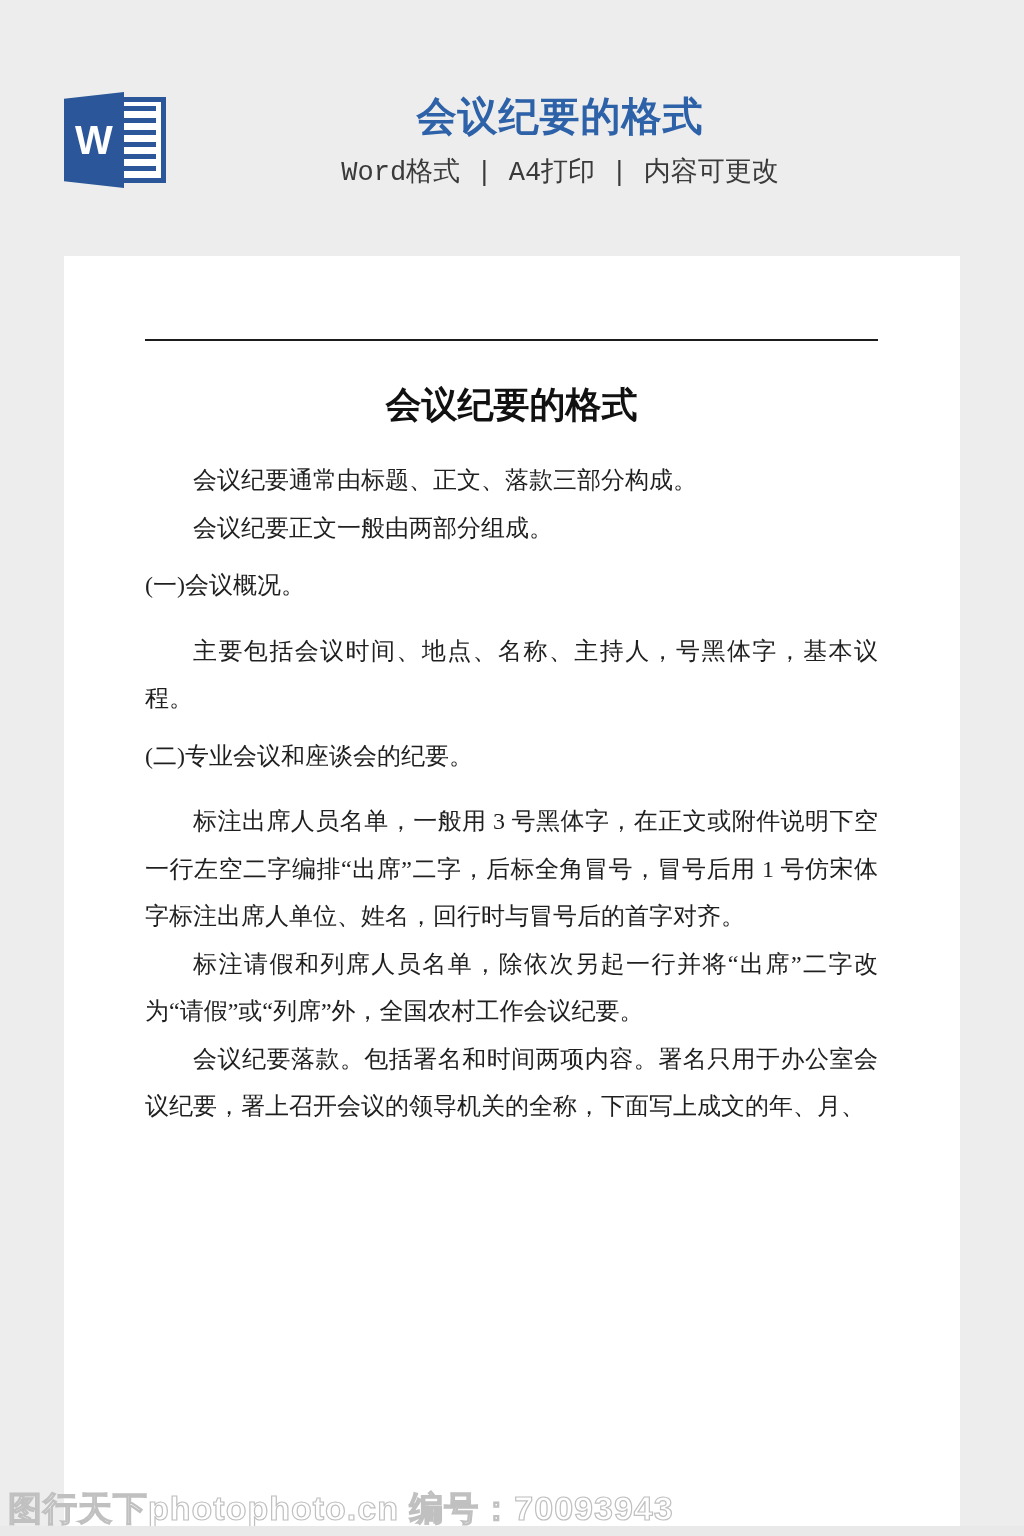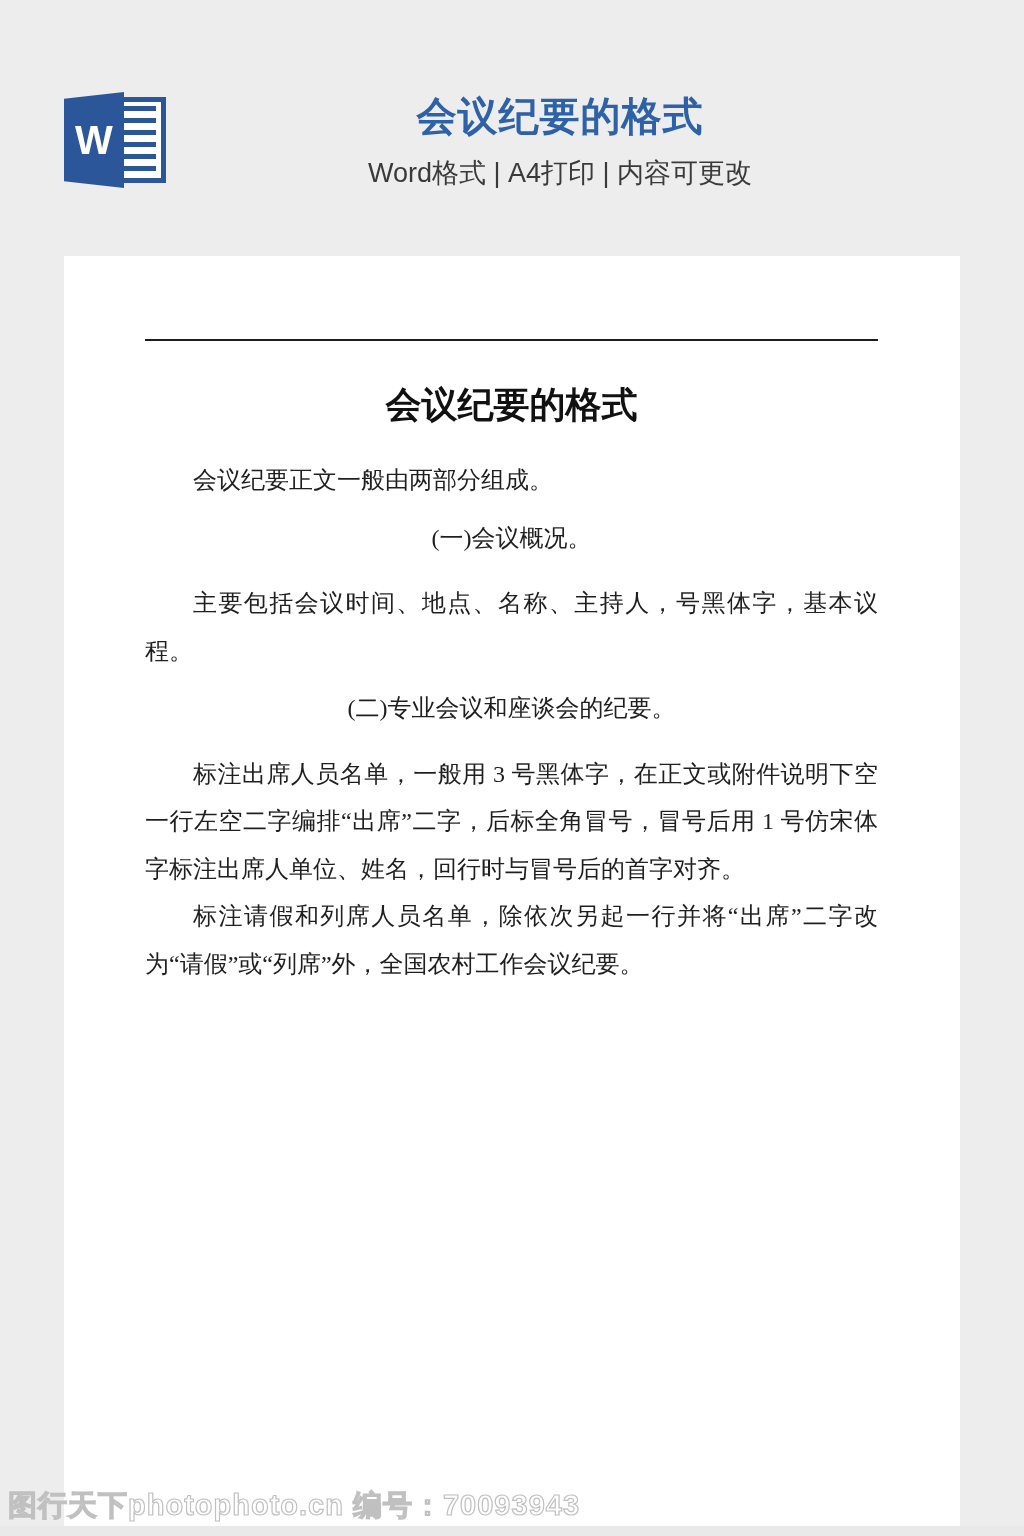--- a/index.html
+++ b/index.html
@@ -34,21 +34,21 @@
   }
 
   .header-text { position: absolute; left: 96px; right: 0; top: 0; text-align: center; }
   .header-title {
     margin-top: 93px;
     font-size: 40px; line-height: 46px; font-weight: 700;
     color: #2d61a8; letter-spacing: 1px;
   }
   .header-subtitle {
     margin-top: 17px;
-    font-size: 27px; line-height: 34px; color: #3a3a3a;
+    font-size: 27px; line-height: 34px; color: #3a3a3a; font-family: Liberation Mono, monospace;
   }
 
   
   .page {
     position: absolute; left: 64px; top: 256px;
     width: 896px; height: 1270px;
     background: #ffffff;
   }
   .page-inner {
     height: 100%;
@@ -68,29 +68,29 @@
     color: #111111;
   }
   .doc-body p {
     font-size: 24px;
     line-height: 47.5px;
     text-align: justify;
     text-indent: 2em;
   }
   .doc-body p.sec-heading {
     text-indent: 0;
-    text-align: center;
+    text-align: left;
     margin-top: 10px;
     margin-bottom: 18px;
   }
 
   
   .watermark {
     position: absolute; left: 8px; top: 1486px;
-    font-size: 29px; font-weight: 700; letter-spacing: 1px;
+    font-size: 34px; font-weight: 700; letter-spacing: 1px;
     color: rgba(255,255,255,0.92);
     -webkit-text-stroke: 1.2px #c0c0c0;
     font-family: "Liberation Sans", sans-serif;
     white-space: nowrap;
   }
   .bottom-strip {
     position: absolute; left: 0; top: 1526px; width: 1024px; height: 10px;
     background: #e9e9e9;
   }
 </style>
@@ -108,24 +108,26 @@
     <div class="header-title">会议纪要的格式</div>
     <div class="header-subtitle">Word格式 | A4打印 | 内容可更改</div>
   </div>
 </div>
 
 <div class="page">
   <div class="page-inner">
     <hr class="doc-rule">
     <div class="doc-title">会议纪要的格式</div>
     <div class="doc-body">
+      <p>会议纪要通常由标题、正文、落款三部分构成。</p>
       <p>会议纪要正文一般由两部分组成。</p>
       <p class="sec-heading">(一)会议概况。</p>
       <p>主要包括会议时间、地点、名称、主持人，号黑体字，基本议程。</p>
       <p class="sec-heading">(二)专业会议和座谈会的纪要。</p>
       <p>标注出席人员名单，一般用 3 号黑体字，在正文或附件说明下空一行左空二字编排“出席”二字，后标全角冒号，冒号后用 1 号仿宋体字标注出席人单位、姓名，回行时与冒号后的首字对齐。</p>
       <p>标注请假和列席人员名单，除依次另起一行并将“出席”二字改为“请假”或“列席”外，全国农村工作会议纪要。</p>
+      <p>会议纪要落款。包括署名和时间两项内容。署名只用于办公室会议纪要，署上召开会议的领导机关的全称，下面写上成文的年、月、</p>
     </div>
   </div>
 </div>
 
 <div class="watermark">图行天下photophoto.cn 编号：70093943</div>
 <div class="bottom-strip"></div>
 
 </body></html>

